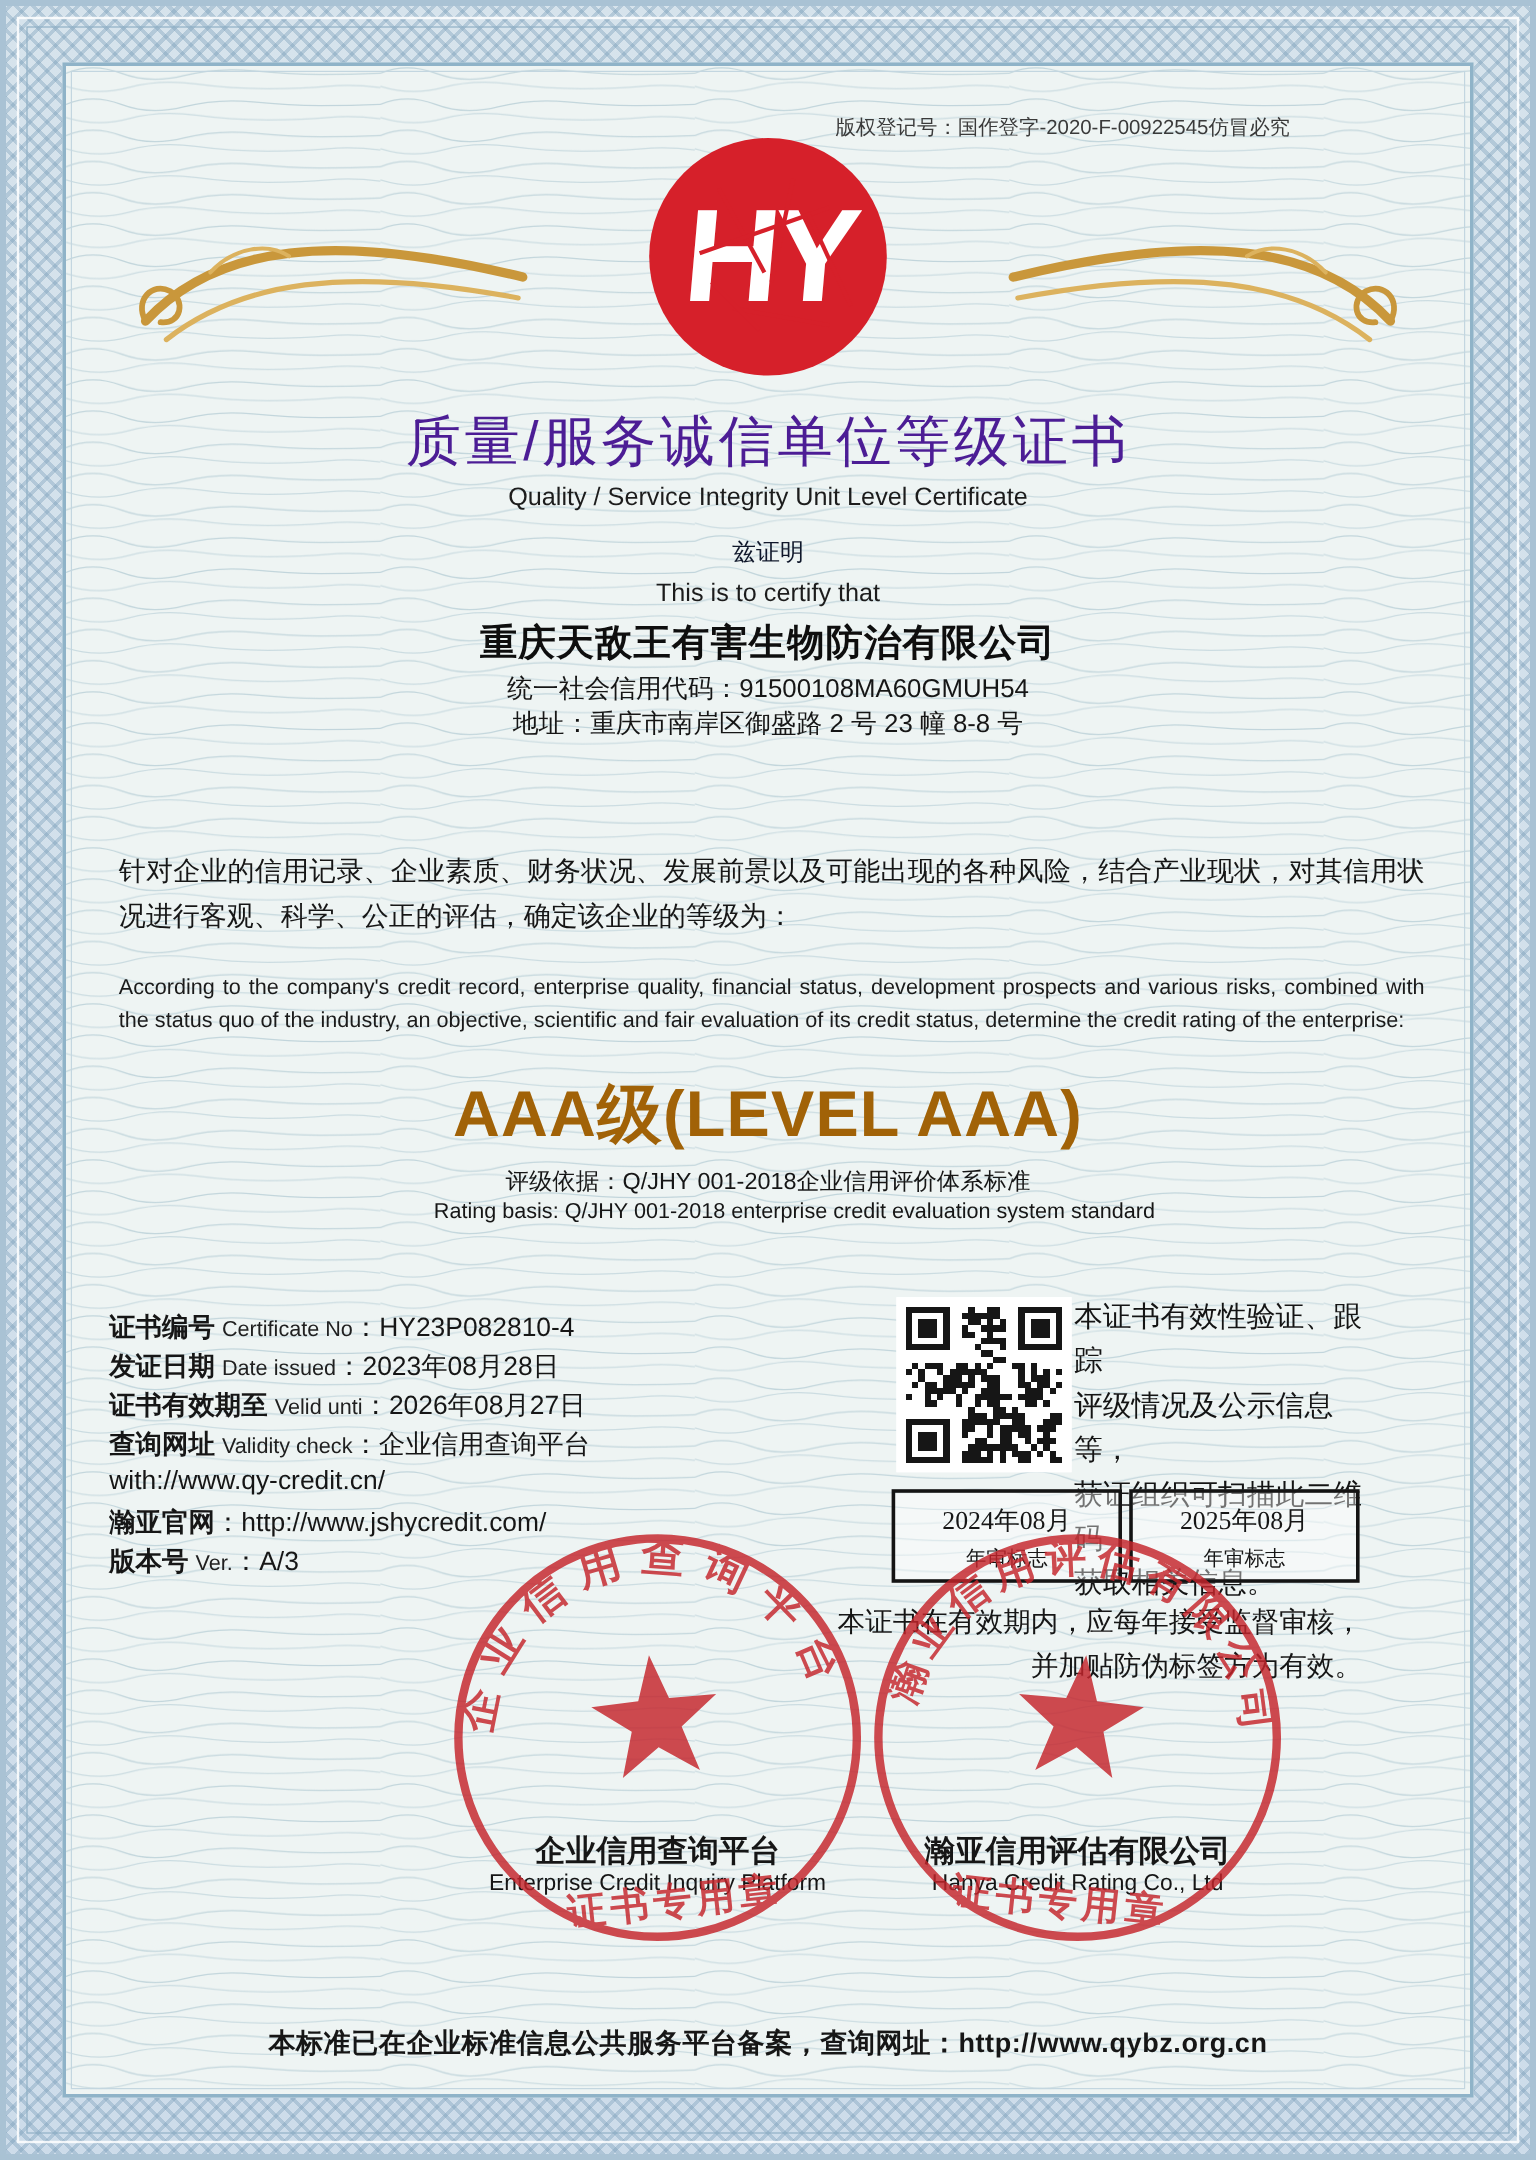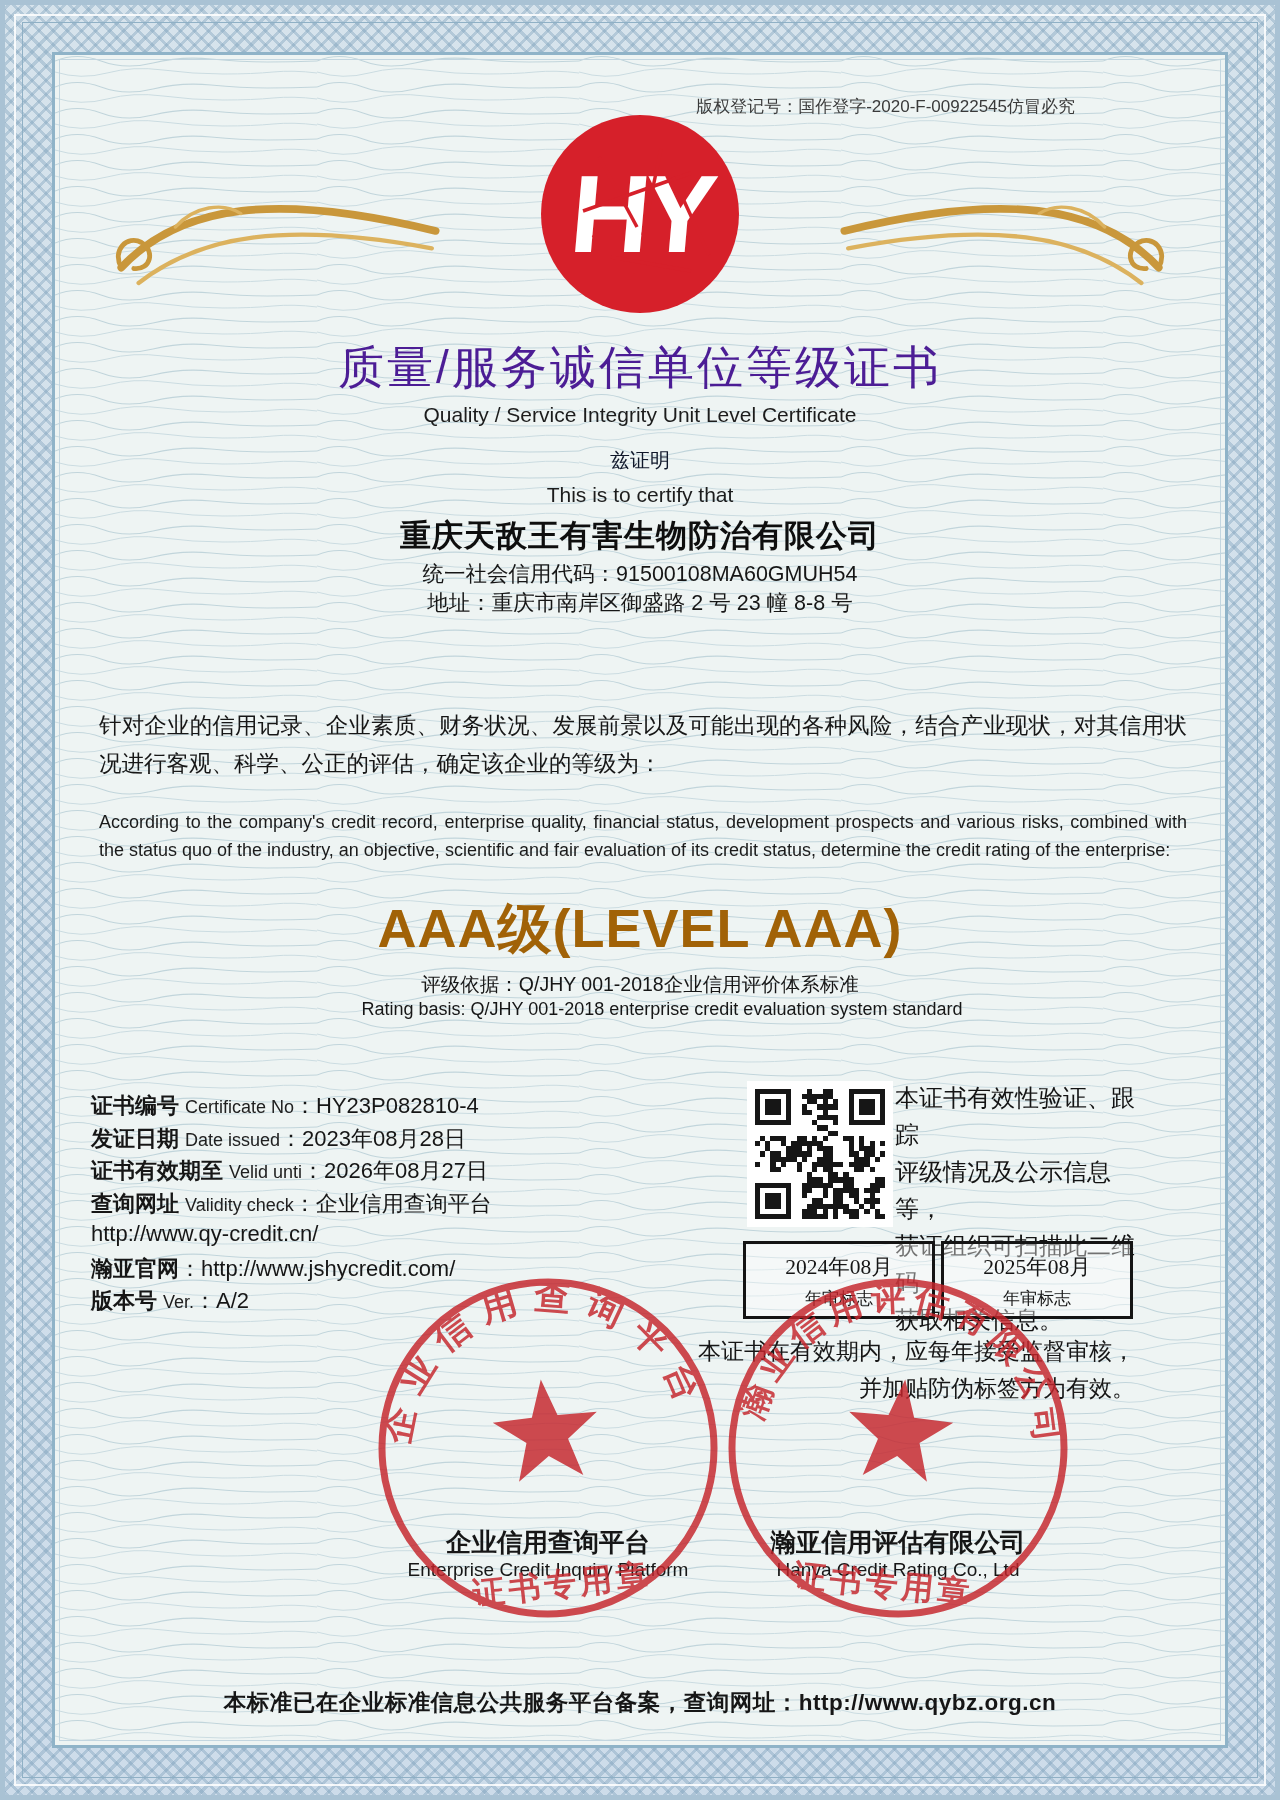--- a/index.html
+++ b/index.html
@@ -144,30 +144,30 @@
         <span class="zh">证书有效期至</span>
         <span class="en">Velid unti</span>
         <span class="val">：2026年08月27日</span>
       </div>
       <div class="drow">
         <span class="zh">查询网址</span>
         <span class="en">Validity check</span>
         <span class="val">：企业信用查询平台</span>
       </div>
       <div class="drow">
-        <span class="val">http://www.qy-credit.cn/</span>
+        <span class="val">with://www.qy-credit.cn/</span>
       </div>
       <div class="drow">
         <span class="zh">瀚亚官网</span>
         <span class="val">：http://www.jshycredit.com/</span>
       </div>
       <div class="drow">
         <span class="zh">版本号</span>
         <span class="en">Ver.</span>
-        <span class="val">：A/2</span>
+        <span class="val">：A/3</span>
       </div>
     </div>
 
     <svg class="qr" viewBox="-1.5 -1.5 28 28" width="146" height="146" shape-rendering="crispEdges">
       <rect x="-1.5" y="-1.5" width="28" height="28" fill="#ffffff"></rect>
       <g id="qr-mods" fill="#161616">
           <rect x="10" y="0" width="1" height="1"></rect>
           <rect x="13" y="0" width="1" height="1"></rect>
           <rect x="14" y="0" width="1" height="1"></rect>
           <rect x="9" y="1" width="1" height="1"></rect>

